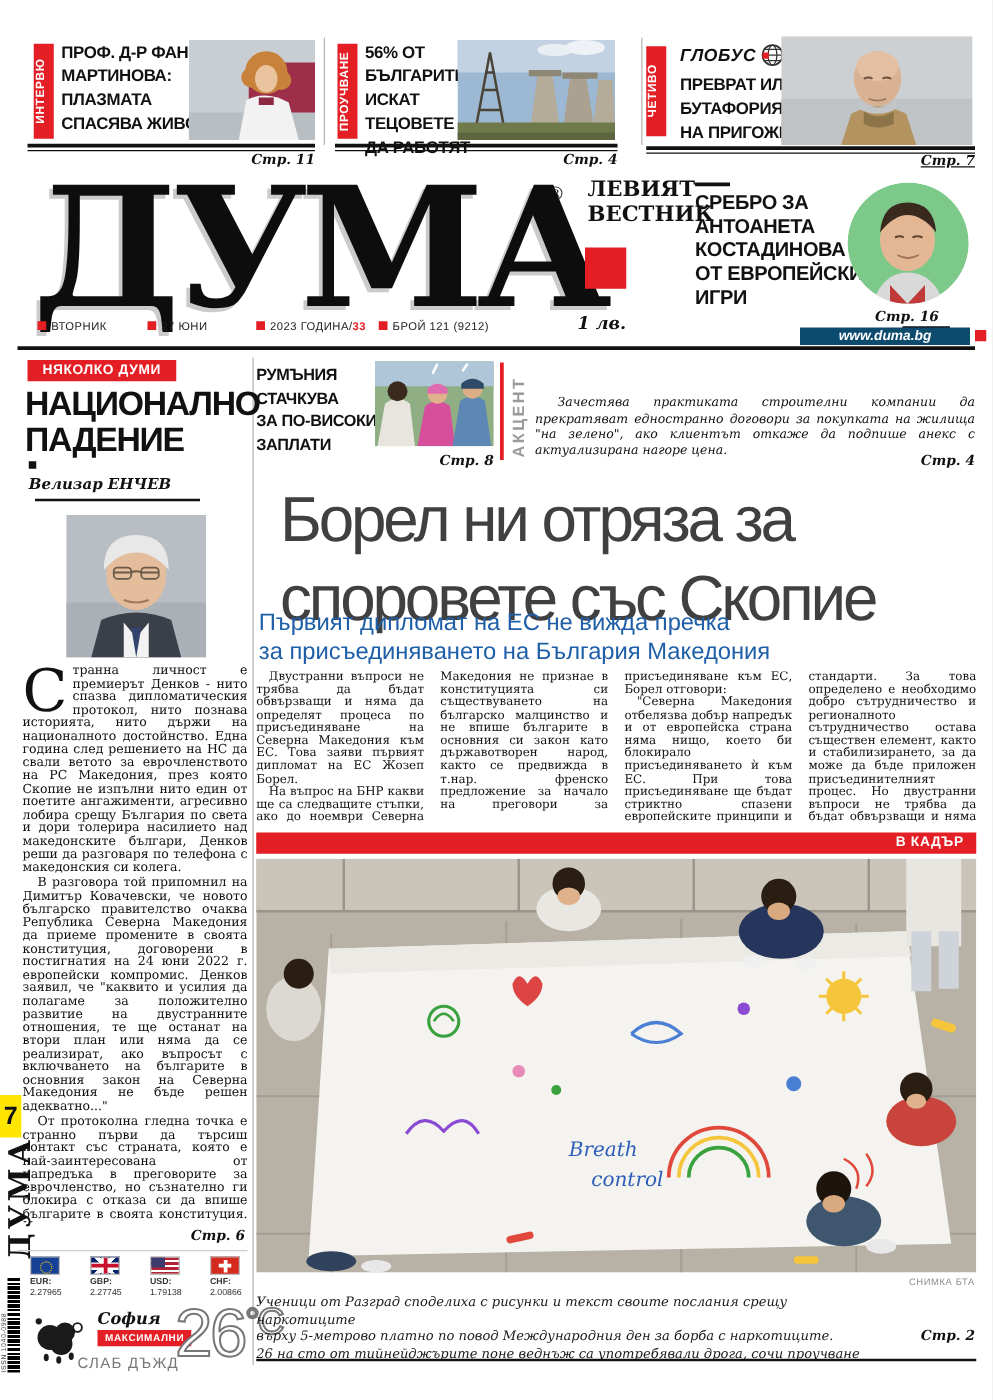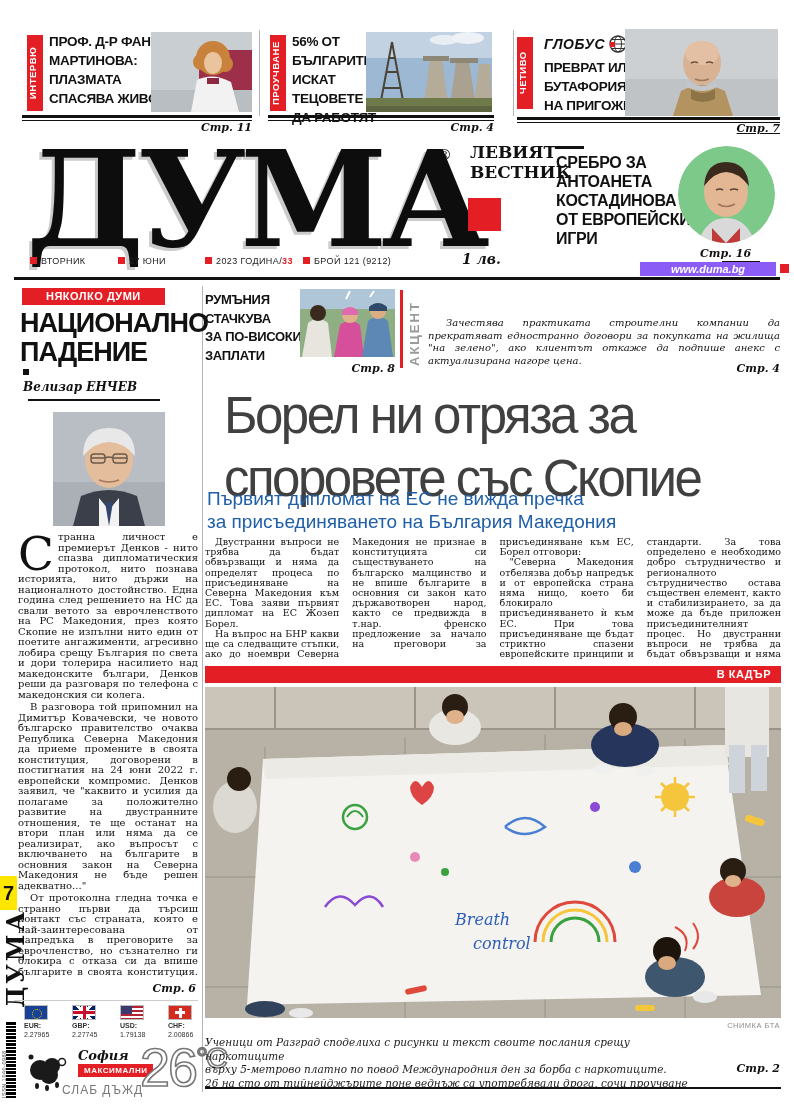--- a/index.html
+++ b/index.html
@@ -14,24 +14,24 @@
   .vdiv{width:1px;background:#b5b5b5;}
   .teaser-title{font-size:13.5px;line-height:19px;font-weight:bold;letter-spacing:-0.3px;}
   .photo{display:block;}
   
   .brand{font-family:"DejaVu Serif",serif;font-weight:bold;font-size:133px;line-height:1;
          letter-spacing:-6px;color:#0d0d0d;text-shadow:-3px 3px 0 rgba(160,160,160,.55);}
   .slogan{font-family:"DejaVu Serif",serif;font-weight:bold;font-size:17px;line-height:20px;}
   .dateitem{font-size:9px;color:#222;letter-spacing:0.4px;}
   .dateitem .sq{display:inline-block;width:7px;height:7px;background:#e31e24;margin-right:4px;}
   .price{font-family:"DejaVu Serif",serif;font-style:italic;font-weight:bold;font-size:14px;}
-  .webbar{background:#8b5cf6;color:#fff;font-style:italic;font-weight:bold;font-size:11px;
+  .webbar{background:#0c4a6e;color:#fff;font-style:italic;font-weight:bold;font-size:11px;
           text-align:center;line-height:14px;}
   
-  .oplabel{background:#e31e24;color:#fff;font-weight:bold;font-size:11px;letter-spacing:0.5px;padding:2px 24px 3px;}
+  .oplabel{background:#e31e24;color:#fff;font-weight:bold;font-size:11px;letter-spacing:0.5px;padding:2px 12px 3px;}
   .optitle{font-size:27px;line-height:29px;font-weight:bold;letter-spacing:-1px;}
   .byline{font-family:"DejaVu Serif",serif;font-style:italic;font-weight:bold;font-size:12px;}
   .opbody{font-family:"DejaVu Serif",serif;font-size:10px;line-height:10.5px;text-align:justify;overflow:hidden;}
   .opbody p{margin:0 0 2px;text-indent:12px;}
   .opbody p.first{text-indent:0;}
   .dropcap{float:left;font-family:"DejaVu Serif",serif;font-size:47px;line-height:40px;padding:2px 4px 0 0;}
   
   .akctitle{font-size:17.5px;font-weight:bold;letter-spacing:-0.3px;}
   .akcdeck{font-family:"DejaVu Serif",serif;font-style:italic;font-size:10px;line-height:12.5px;text-align:justify;}
   .headline{font-size:51px;line-height:63px;font-weight:normal;letter-spacing:-2.5px;color:#404040;margin-left:20px;}

